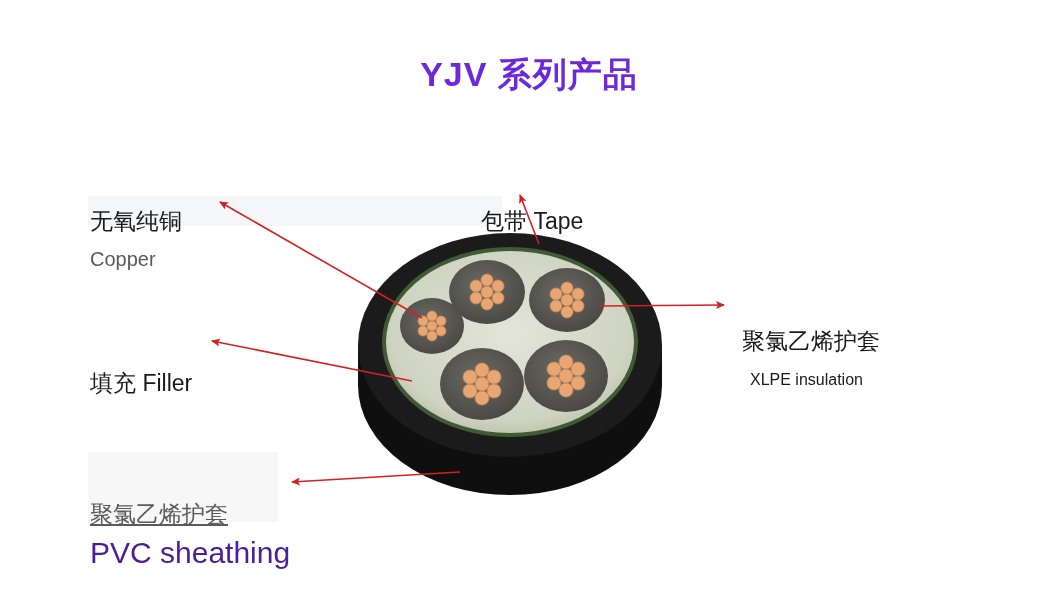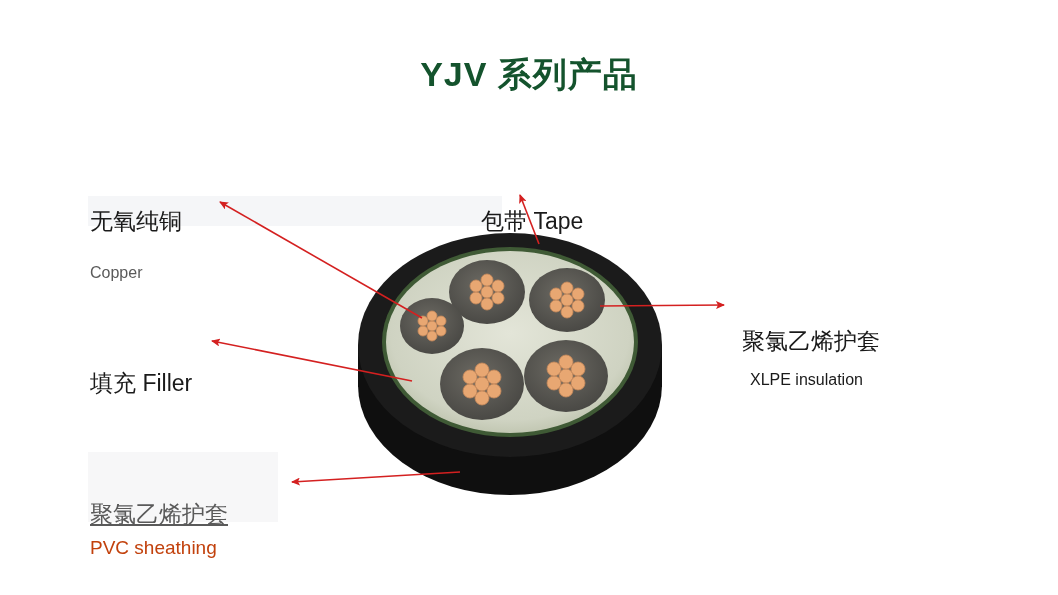--- a/index.html
+++ b/index.html
@@ -2,21 +2,21 @@
 <html><head>
 <meta charset="utf-8">
 <style>
   html, body { margin: 0; padding: 0; }
   body {
     width: 1058px; height: 595px; background: #ffffff; position: relative; overflow: hidden;
     font-family: "Liberation Sans", "DejaVu Sans", sans-serif;
   }
   .title {
     position: absolute; left: 0; right: 0; top: 52px; text-align: center;
-    font-size: 34px; font-weight: bold; color: #14532d; letter-spacing: 1px;
+    font-size: 34px; font-weight: bold; color: #6d28d9; letter-spacing: 1px;
   }
   .label { position: absolute; font-size: 23px; line-height: 1; white-space: nowrap; color: #1a1a1a; margin-top: 48px; }
   .label.grey { color: #5a5a5a; }
   .copper-band {
     position: absolute; left: 88px; top: 196px; width: 414px; height: 30px; background: #f5f6f8;
   }
   .pvc-band {
     position: absolute; left: 88px; top: 452px; width: 190px; height: 70px; background: #f7f7f8;
   }
   svg.main { position: absolute; left: 0; top: 0; }
@@ -120,23 +120,23 @@
   <g stroke="#d42020" stroke-width="1.6" fill="none">
     <line x1="422" y1="318" x2="220" y2="202" marker-end="url(#ah)"></line>
     <line x1="539" y1="244" x2="520" y2="195" marker-end="url(#ah)"></line>
     <line x1="600" y1="306" x2="724" y2="305" marker-end="url(#ah)"></line>
     <line x1="412" y1="381" x2="212" y2="341" marker-end="url(#ah)"></line>
     <line x1="460" y1="472" x2="292" y2="482" marker-end="url(#ah)"></line>
   </g>
 </svg>
 
 <div class="label" style="left:90px; top:162px;">无氧纯铜</div>
-<div class="label grey" style="left:90px; top:217px; font-size:16px;">Copper</div>
+<div class="label grey" style="left:90px; top:201px; font-size:20px;">Copper</div>
 
 <div class="label" style="left:481px; top:162px;">包带 Tape</div>
 
 <div class="label" style="left:742px; top:282px;">聚氯乙烯护套</div>
 <div class="label" style="left:750px; top:324px; font-size:16px;">XLPE insulation</div>
 
 <div class="label" style="left:90px; top:324px;">填充 Filler</div>
 
 <div class="label grey" style="left:90px; top:455px; font-family:'DejaVu Serif','Liberation Serif',serif;text-decoration:underline;">聚氯乙烯护套</div>
-<div class="label" style="left:90px; top:490px; font-size:19px; color:#c2410c;">PVC sheathing</div>
+<div class="label" style="left:90px; top:490px; font-size:30px; color:#4c1d95;">PVC sheathing</div>
 
 </body></html>

